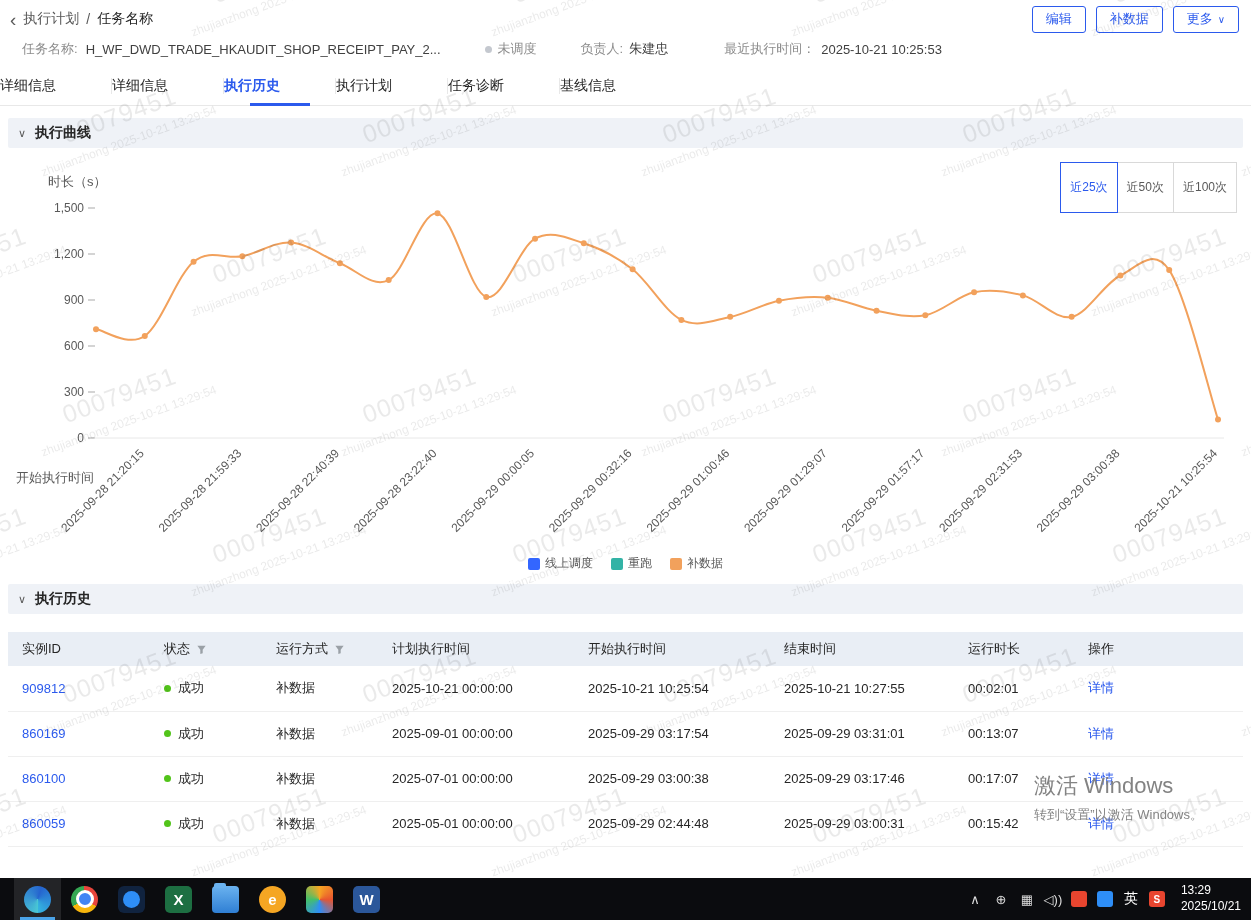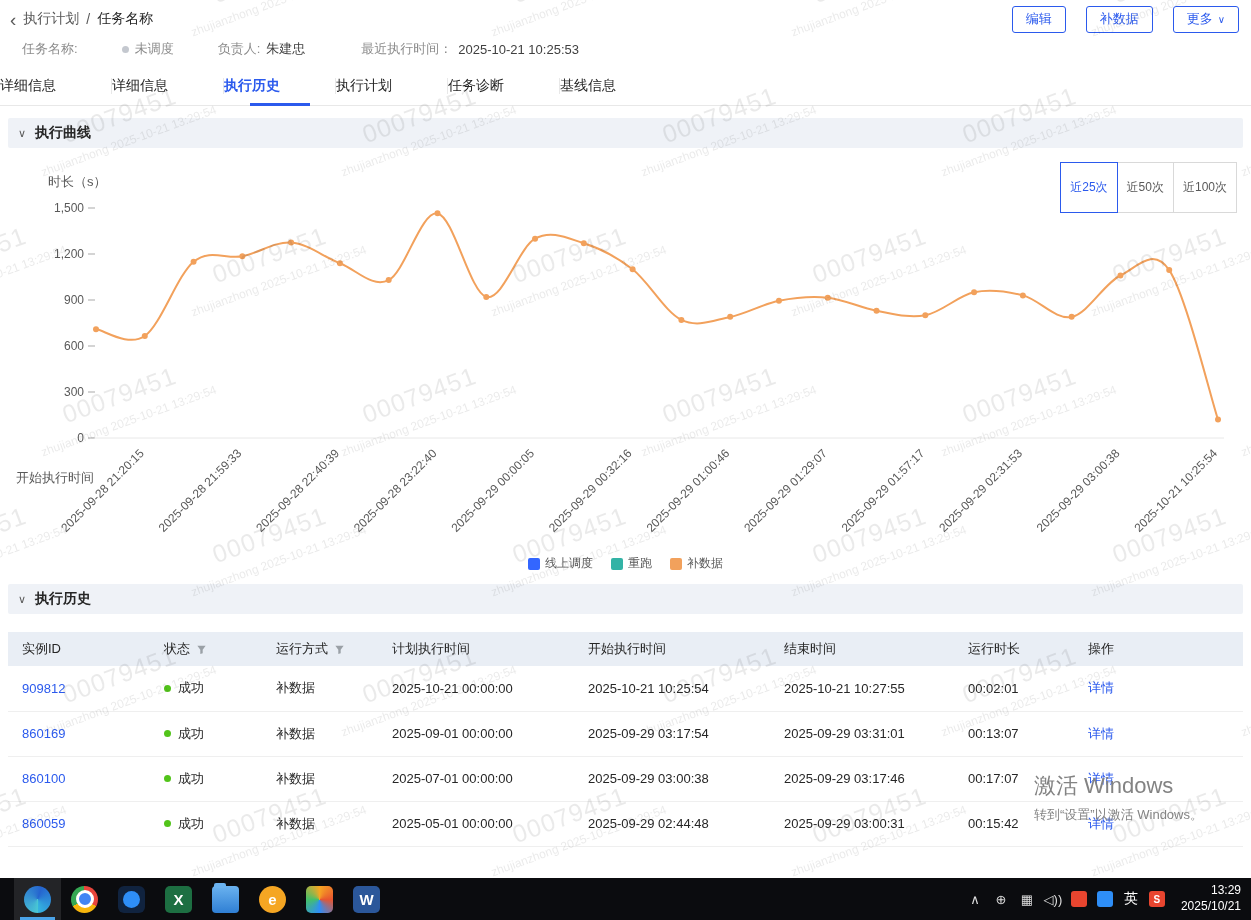--- a/index.html
+++ b/index.html
@@ -10,21 +10,21 @@
   }
   svg { font-family:"Liberation Sans","DejaVu Sans",sans-serif; }
   .screen { position:relative; width:1251px; height:920px; background:#fff; overflow:hidden; }
 
   
   .topbar { display:flex; justify-content:space-between; align-items:center; height:34px; padding:4px 12px 0 10px; }
   .breadcrumb { display:flex; align-items:center; gap:7px; font-size:14px; color:#595959; }
   .breadcrumb .back { font-size:19px; line-height:1; cursor:pointer; }
   .breadcrumb .parent { cursor:pointer; }
   .breadcrumb .current { color:#262626; }
-  .top-actions { display:flex; gap:20px; }
+  .top-actions { display:flex; gap:10px; }
   .btn { height:27px; padding:0 13px; border:1px solid var(--accent,#2b5aed); color:var(--accent,#2b5aed);
          background:#fff; border-radius:3px; font-size:13px; display:flex; align-items:center; gap:5px; cursor:pointer; }
   .btn .caret { font-size:10px; }
 
   
   .task-info { display:flex; align-items:center; height:30px; padding:0 12px 0 22px; color:#8c8c8c; gap:8px; }
   .task-info .value { color:#404040; }
   .task-info .grp { display:flex; align-items:center; gap:6px; }
   .sp28 { width:28px; } .sp40 { width:40px; }
   .dot { width:7px; height:7px; border-radius:50%; display:inline-block; }
@@ -90,21 +90,21 @@
   .ti-folder { border-radius:4px; background:linear-gradient(180deg,#6ab2ef,#2f7fd4); position:relative; }
   .ti-folder::before { content:''; position:absolute; top:-3px; left:2px; width:12px; height:5px; background:#6ab2ef; border-radius:2px 2px 0 0; }
   .ti-yellow { background:#f5a623; }
   .ti-pinwheel { border-radius:5px; background:conic-gradient(#f6a623,#e8552f,#2e8ef7,#45c06a,#f6a623); }
   .ti-word { border-radius:5px; background:#2b579a; }
   .tb-right { margin-left:auto; display:flex; align-items:center; padding-right:10px; gap:2px; }
   .tray-item { width:24px; text-align:center; font-size:13px; color:#dedede; cursor:pointer; }
   .tray-item.ime { font-size:14px; color:#fff; }
   .tray-badge { width:16px; height:16px; border-radius:3px; margin:0 4px; display:inline-flex; align-items:center; justify-content:center;
                 font-size:10px; font-weight:bold; color:#fff; cursor:pointer; }
-  .clock { text-align:right; font-size:12px; line-height:1.3; margin-left:10px; color:#fff; cursor:default; }
+  .clock { font-size:12px; line-height:1.3; margin-left:10px; color:#fff; cursor:default; }
 </style>
 </head>
 <body>
 
 <div class="screen">
 
   <header class="topbar">
     <div class="breadcrumb">
       <span class="back">‹</span>
       <span class="parent">执行计划</span>
@@ -120,20 +120,21 @@
         </button>
       <button class="btn">
           <span>更多</span>
           <span class="caret">∨</span>
         </button>
     </div>
   </header>
 
   <div class="task-info">
     <span>任务名称:</span>
+    <span class="value">H_WF_DWD_TRADE_HKAUDIT_SHOP_RECEIPT_PAY_2...</span>
     <span class="sp28"></span>
     <span class="grp">
       <span class="dot gray"></span>
       <span>未调度</span>
     </span>
     <span class="sp28"></span>
     <span class="grp">
       <span>负责人:</span>
       <span class="value">朱建忠</span>
     </span>

